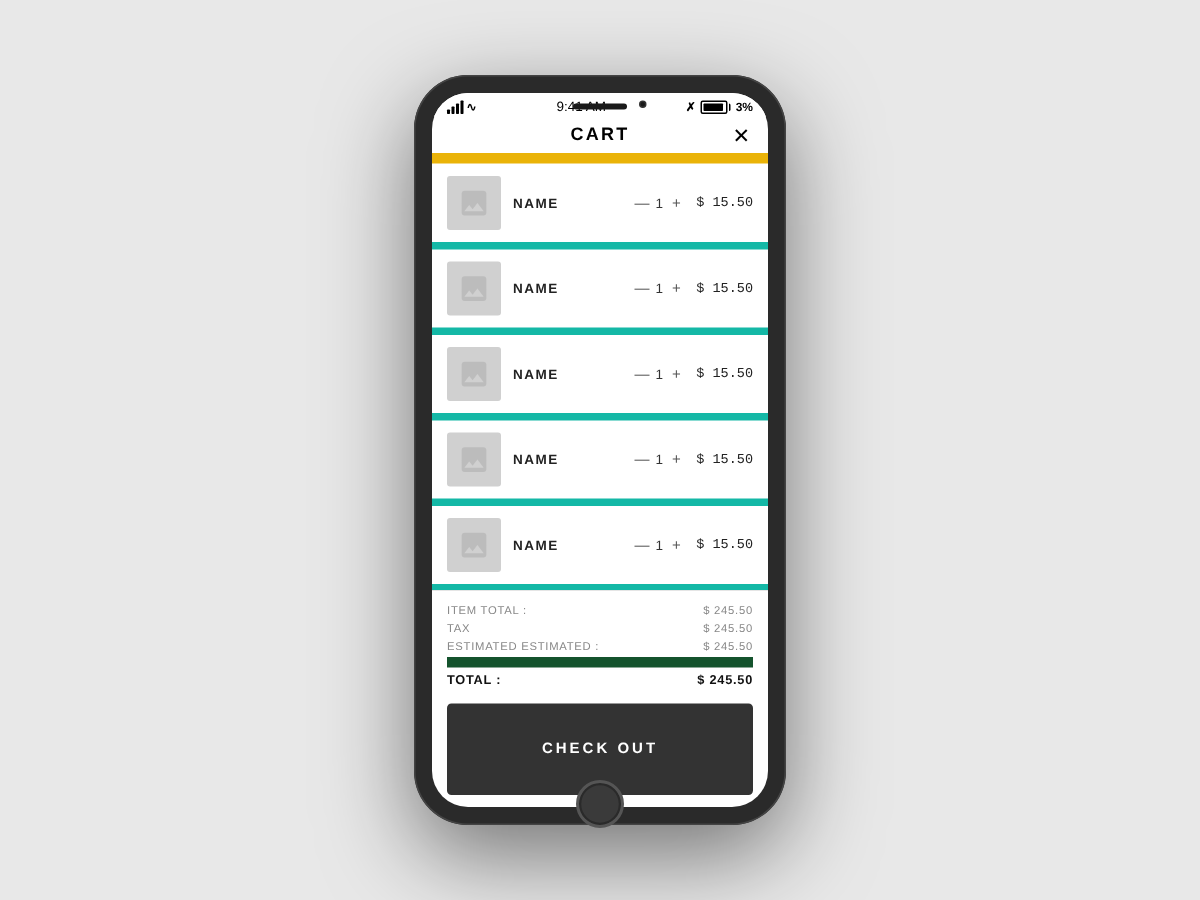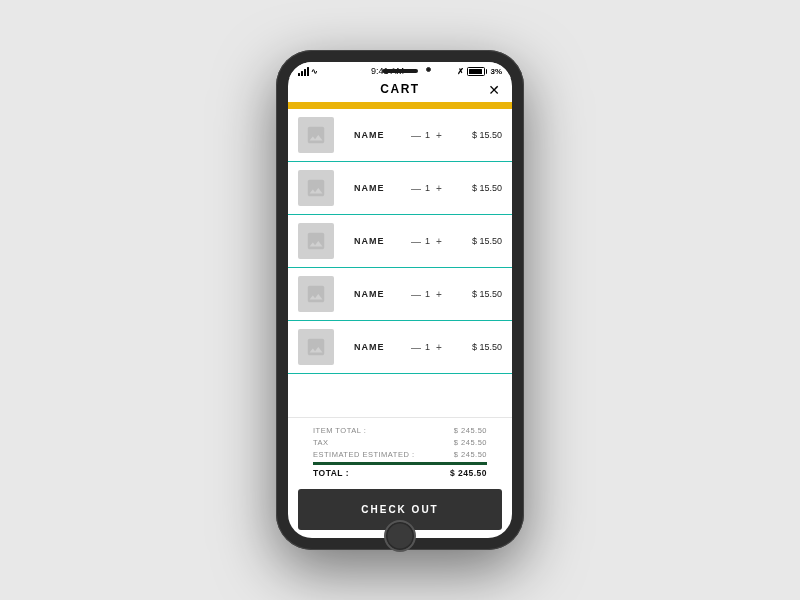--- a/index.html
+++ b/index.html
@@ -118,22 +118,22 @@
     .cart-items {
       flex: 1;
       overflow-y: auto;
       overflow-x: hidden;
     }
 
     .cart-item {
       display: flex;
       align-items: center;
       padding: 8px 10px;
-      border-bottom: 1px solid #14b8a6;
-      gap: 20px;
+      border-bottom: 5px solid #14b8a6;
+      gap: 8px;
     }
 
     .item-thumbnail {
       width: 36px;
       height: 36px;
       background: #d0d0d0;
       border-radius: 2px;
       flex-shrink: 0;
       display: flex;
       align-items: center;
@@ -168,54 +168,55 @@
       text-align: center;
     }
     .qty-value { font-size: 9px; color: #333; }
 
     .item-price {
       font-size: 9px;
       color: #222;
       font-weight: 500;
       min-width: 38px;
       text-align: right;
+      font-family: Liberation Mono, monospace;
     }
 
     
     .cart-summary {
-      padding: 8px 25px 4px;
+      padding: 8px 10px 4px;
       border-top: 1px solid #e5e5e5;
       flex-shrink: 0;
       text-align: right;
     }
     .summary-row {
       display: flex;
       justify-content: space-between;
       font-size: 7.5px;
       color: #888;
       margin-bottom: 3px;
       letter-spacing: 0.5px;
     }
     .summary-row.total {
       color: #111;
       font-weight: 700;
       font-size: 8.5px;
       margin-top: 2px;
       padding-top: 3px;
-      border-top: 3px solid #14532d;
+      border-top: 7px solid #14532d;
     }
 
     
     .checkout-btn {
       margin: 4px 10px 8px;
       background: #333;
       color: #fff;
       border: none;
       border-radius: 3px;
-      padding: 15px;
+      padding: 25px;
       width: calc(100% - 20px);
       font-size: 10px;
       font-weight: 700;
       letter-spacing: 2px;
       text-align: center;
       cursor: pointer;
       flex-shrink: 0;
     }
 
     

